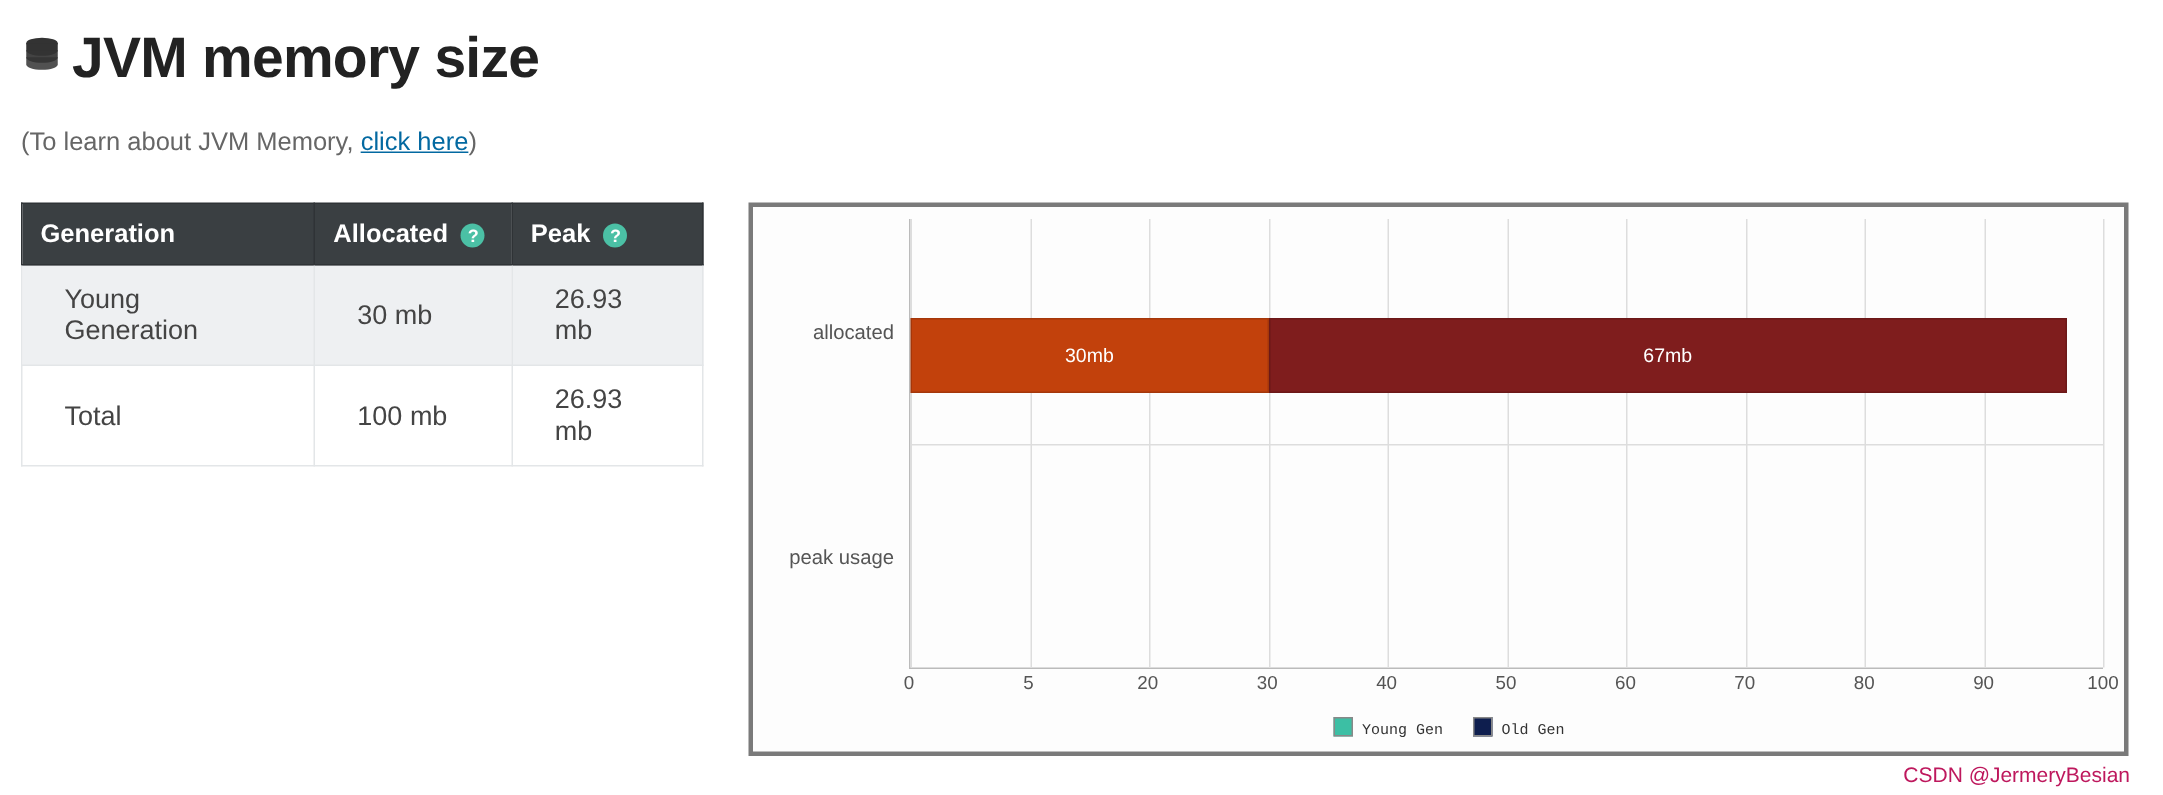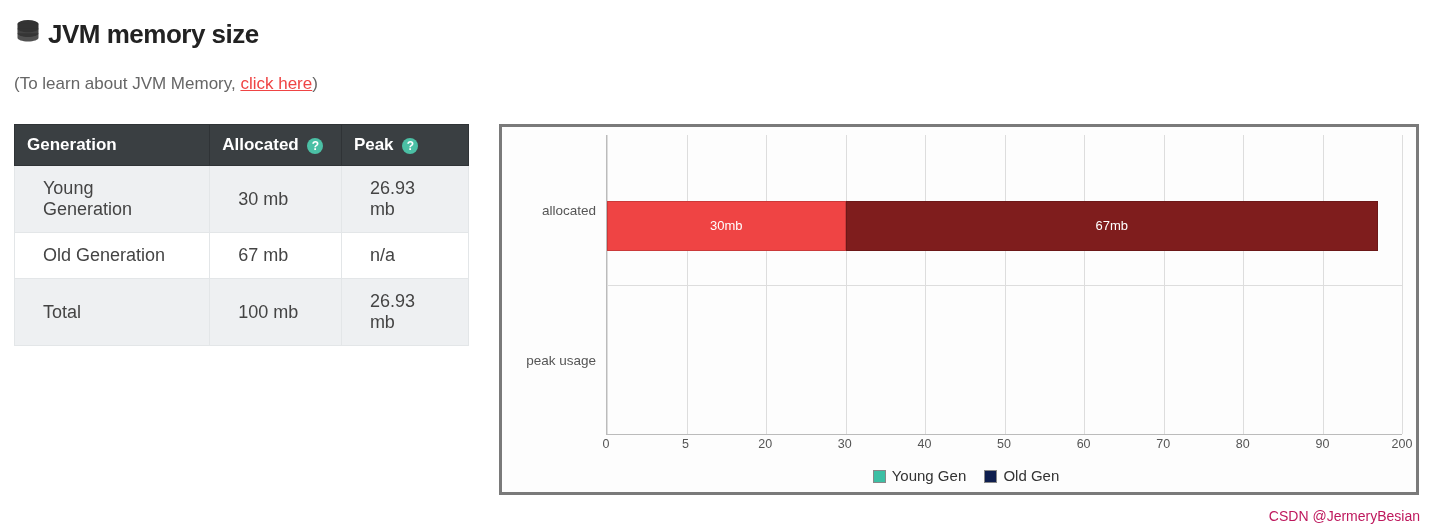--- a/index.html
+++ b/index.html
@@ -6,23 +6,23 @@
   html, body { margin:0; padding:0; }
   body {
     font-family: "Helvetica Neue", Helvetica, Arial, sans-serif;
     color:#333;
     background:#fff;
     width:1442px;
     height:530px;
     padding:18px 14px;
   }
   .heading { display:flex; align-items:center; gap:6px; }
-  .heading h1 { font-size:26px; font-weight:700; margin:0; color:#222; letter-spacing:-0.5px;}
+  .heading h1 { font-size:38px; font-weight:700; margin:0; color:#222; letter-spacing:-0.5px;}
   .help-line { color:#666; font-size:17px; margin-top:24px; }
-  .help-line a { color:#ef4444; text-decoration:underline; }
+  .help-line a { color:#0369a1; text-decoration:underline; }
   .layout { display:flex; margin-top:30px; gap:30px; align-items:flex-start; }
   .left { width:455px; }
   .right { flex:1; }
 
   table.data { width:100%; border-collapse:collapse; font-size:18px; table-layout:fixed;}
   table.data th {
     background:#3A3F42; color:#fff; text-align:left; font-weight:700;
     padding:10px 12px; border:1px solid #2f3336; font-size:17px;
   }
   table.data td {
@@ -55,21 +55,21 @@
   .hline-center { position:absolute; left:0; right:0; top:50%; height:1px; background:#ddd; }
   .bar-lane { position:absolute; left:0; right:0; height:50px; }
   .bar-seg {
     position:absolute; top:0; bottom:0; color:#fff; font-size:13px;
     display:flex; align-items:center; justify-content:center; border:1px solid rgba(0,0,0,.15);
   }
   .xaxis {
     display:flex; margin-left:90px; font-size:12.5px; color:#555; position:relative; height:24px; margin-top:2px;
   }
   .xtick { position:absolute; top:0; transform:translateX(-50%); }
-  .legend { text-align:center; margin-top:6px; font-size:15px; color:#333; font-family: Liberation Sans, sans-serif;}
+  .legend { text-align:center; margin-top:6px; font-size:10px; color:#333; font-family: Liberation Mono, monospace;}
   .swatch { display:inline-block; width:13px; height:13px; margin:0 6px 0 14px; vertical-align:-2px; border:1px solid #888;}
   .watermark {
     position:absolute; right:22px; bottom:6px; color:#be185d; font-size:14px;
   }
 </style>
 </head>
 <body>
 
 <div class="heading">
   <span>
@@ -102,25 +102,20 @@
           <th><span>Peak</span> <span class="th-help">?</span></th>
         </tr>
       </thead>
       <tbody>
         <tr>
           <td>Young Generation</td>
           <td>30 mb</td>
           <td>26.93 mb</td>
         </tr>
         <tr>
-          <td>Old Generation</td>
-          <td>67 mb</td>
-          <td>n/a</td>
-        </tr>
-        <tr>
           <td>Total</td>
           <td>100 mb</td>
           <td>26.93 mb</td>
         </tr>
       </tbody>
     </table>
   </div>
 
   <div class="right">
     <div class="chart-box">
@@ -144,21 +139,21 @@
               <div class="vline" style="left: 40%;"></div>
               <div class="vline" style="left: 50%;"></div>
               <div class="vline" style="left: 60%;"></div>
               <div class="vline" style="left: 70%;"></div>
               <div class="vline" style="left: 80%;"></div>
               <div class="vline" style="left: 90%;"></div>
               <div class="vline" style="left: 100%;"></div>
             </div>
 
           <div class="bar-lane" style="top:22%;">
-            <div class="bar-seg" id="alloc-young" style="left: 0px; width: 30%; background: #ef4444;">
+            <div class="bar-seg" id="alloc-young" style="left: 0px; width: 30%; background: #c2410c;">
                 <span>30mb</span>
               </div>
             <div class="bar-seg" id="alloc-old" style="left: 30%; width: 67%; background: #7f1d1d;">
                 <span>67mb</span>
               </div>
           </div>
 
         </div>
       </div>
 
@@ -166,21 +161,21 @@
           <span class="xtick" style="left: 0%;">0</span>
           <span class="xtick" style="left: 10%;">5</span>
           <span class="xtick" style="left: 20%;">20</span>
           <span class="xtick" style="left: 30%;">30</span>
           <span class="xtick" style="left: 40%;">40</span>
           <span class="xtick" style="left: 50%;">50</span>
           <span class="xtick" style="left: 60%;">60</span>
           <span class="xtick" style="left: 70%;">70</span>
           <span class="xtick" style="left: 80%;">80</span>
           <span class="xtick" style="left: 90%;">90</span>
-          <span class="xtick" style="left: 100%;">200</span>
+          <span class="xtick" style="left: 100%;">100</span>
         </div>
 
       <div class="legend">
         <span class="swatch" id="sw-young" style="background: rgb(60, 191, 164);"></span><span>Young Gen</span>
         <span class="swatch" id="sw-old" style="background: rgb(14, 30, 78);"></span><span>Old Gen</span>
       </div>
     </div>
   </div>
 </div>
 

